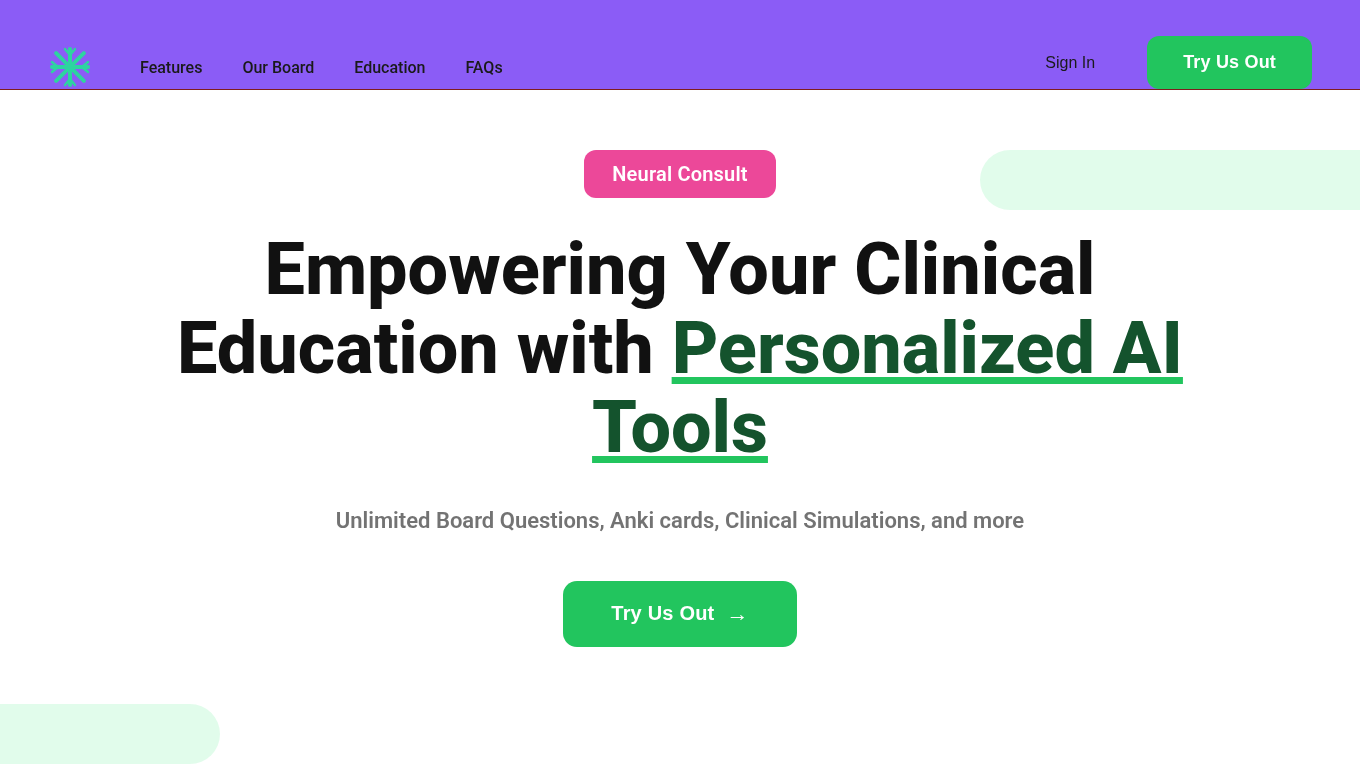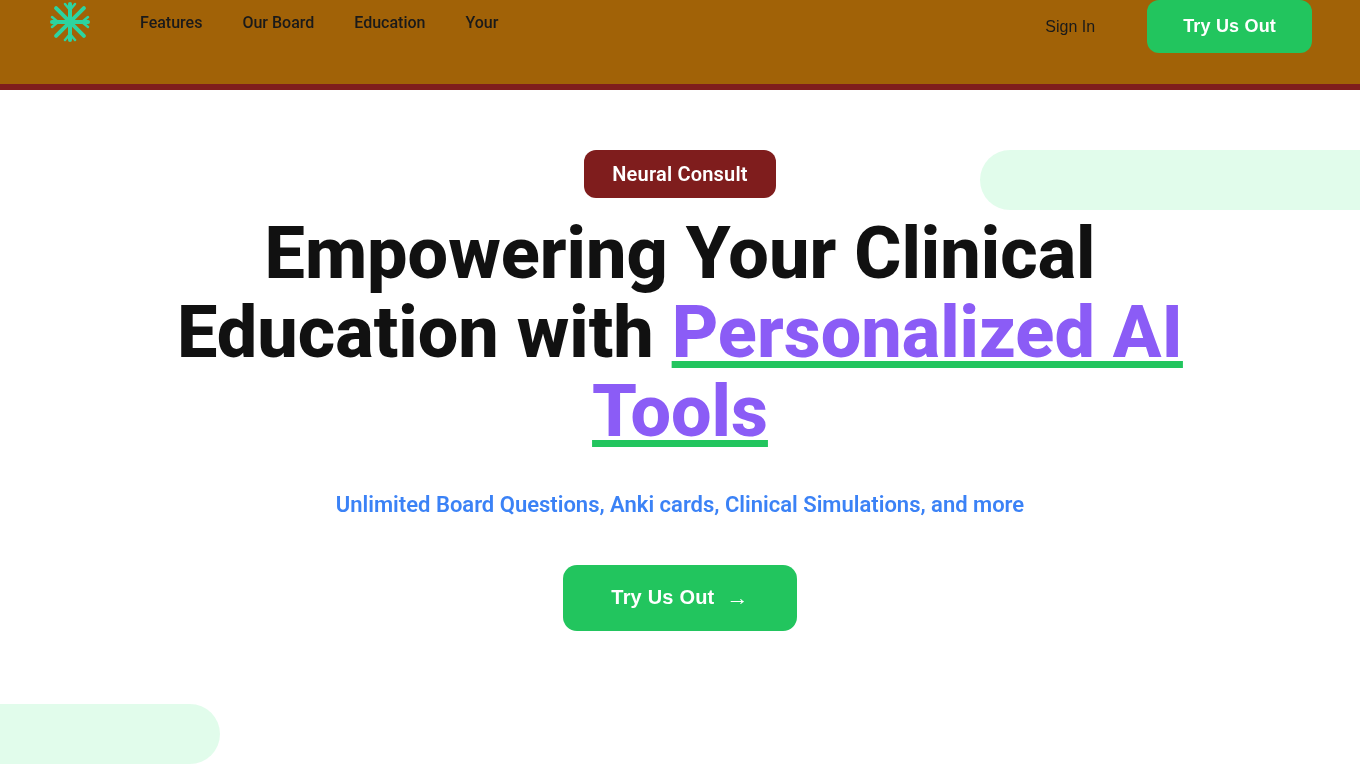--- a/index.html
+++ b/index.html
@@ -13,26 +13,26 @@
       background: #ffffff;
       overflow-x: hidden;
       width: 1360px;
       min-height: 764px;
       position: relative;
     }
 
     
     nav {
       display: flex;
-      align-items: flex-start;
+      align-items: flex-end;
       justify-content: space-between;
       padding: 0 48px;
       height: 90px;
-      border-bottom: 6px solid #7f1d1d;
-      background: #a16207;
+      border-bottom: 1px solid #7f1d1d;
+      background: #8b5cf6;
       position: relative;
       z-index: 10;
     }
 
     .nav-left {
       display: flex;
       align-items: center;
       gap: 48px;
     }
 
@@ -119,53 +119,53 @@
       left: 0;
       width: 220px;
       height: 60px;
       background: #dcfce7;
       border-radius: 0 60px 60px 0;
       opacity: 0.85;
     }
 
     
     .badge {
-      background: #7f1d1d;
+      background: #ec4899;
       color: #fff;
       border-radius: 12px;
       padding: 12px 28px;
       font-size: 20px;
       font-weight: 600;
-      margin-bottom: 16px;
+      margin-bottom: 32px;
       letter-spacing: 0.01em;
     }
 
     
     .headline {
       text-align: center;
       font-size: 72px;
       font-weight: 800;
       color: #111111;
       line-height: 1.1;
       max-width: 1060px;
       margin-bottom: 0;
     }
 
     .headline-colored {
-      color: #8b5cf6;
+      color: #14532d;
       text-decoration: underline;
       text-decoration-color: #22c55e;
       text-underline-offset: 4px;
     }
 
     
     .subtitle {
       font-size: 22px;
       font-weight: 600;
-      color: #3b82f6;
+      color: #737373;
       text-align: left;
       margin-top: 40px;
       margin-bottom: 48px;
     }
 
     
     .cta-bottom {
       background: #22c55e;
       color: #fff;
       border: none;
@@ -213,21 +213,21 @@
       <li>
         <a href="#">Features</a>
       </li>
       <li>
         <a href="#">Our Board</a>
       </li>
       <li>
         <a href="#">Education</a>
       </li>
       <li>
-        <a href="#">Your</a>
+        <a href="#">FAQs</a>
       </li>
     </ul>
   </div>
 
   <div class="nav-right">
     <button class="sign-in-btn">Sign In</button>
     <button class="try-btn">Try Us Out</button>
   </div>
 </nav>
 

